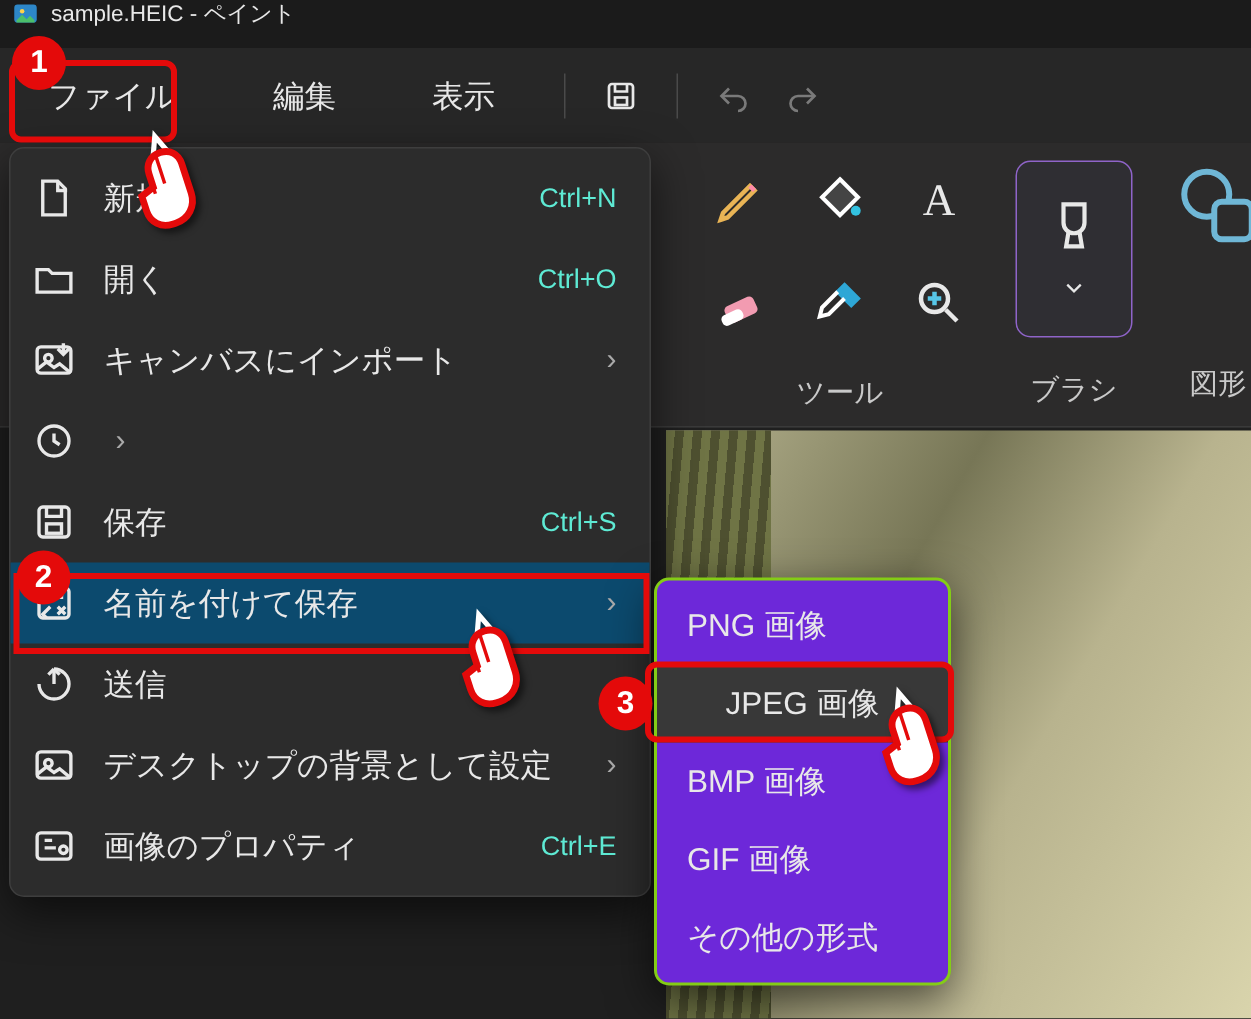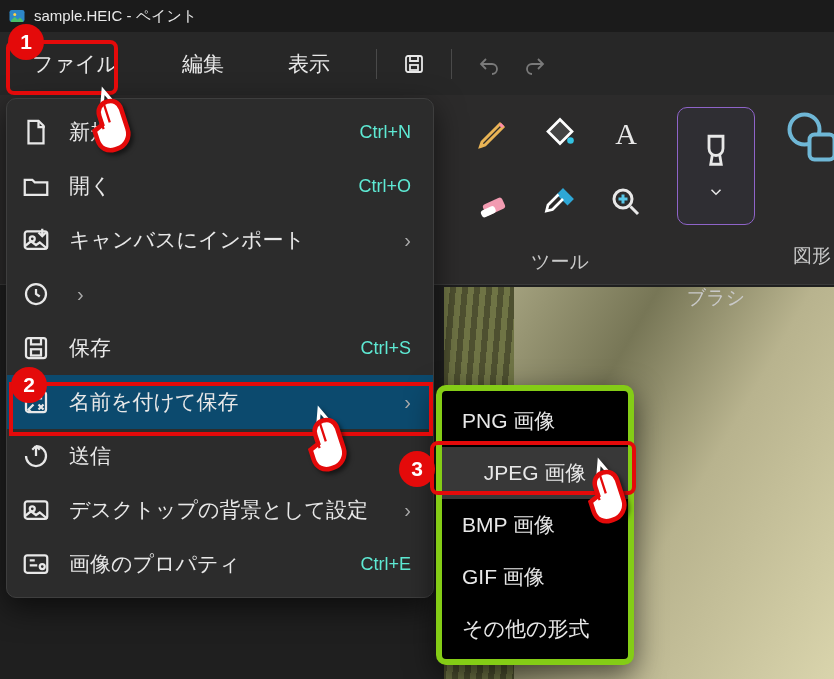--- a/index.html
+++ b/index.html
@@ -6,21 +6,21 @@
   body {
     width: 834px; height: 679px;
     background: #1f1f1f;
     font-family: "Segoe UI","Yu Gothic UI","Meiryo",sans-serif;
     color: #e8e8e8;
     overflow: hidden;
     position: relative;
   }
   .titlebar {
     height: 32px;
-    display: flex; align-items: center;
+    display: flex; 
     padding: 0 8px;
     background: #1b1b1b;
     font-size: 15px;
   }
   .titlebar .appicon { width:18px; height:18px; margin-right:8px; display:flex; align-items:center; justify-content:center; }
   .menubar {
     height: 63px;
     display: flex; align-items: center;
     background: #272727;
     font-size: 21px;
@@ -35,21 +35,21 @@
     position: absolute;
     top: 95px; left:0; right:0; height:190px;
     background: #2c2b2b;
     border-bottom:1px solid #3a3a3a;
   }
   .ribbon-group {
     position:absolute; top:12px;
     display:flex; flex-direction:column; align-items:center;
   }
   .rg-tools { left:460px; width:200px; }
-  .rg-brush { left:654px; width:124px;gap:38px; }
+  .rg-brush { left:654px; width:124px; }
   .rg-shapes { left:772px; width:80px; }
   .ribbon-group .icons-row { display:flex; flex-wrap:wrap; justify-content:center; gap:18px 30px; height:120px; align-items:center; width:100%; }
   .ribbon-group .label { font-size:19px; color:#c9c9c9; margin-top:22px; }
   .tool-ico { width:36px; height:36px; display:flex; align-items:center; justify-content:center; cursor:pointer; }
   .brush-btn {
     width:78px; height:118px; border:1px solid #8f64c9; border-radius:10px;
     display:flex; flex-direction:column; align-items:center; justify-content:center;
     background:#2f2e33;
   }
 
@@ -76,21 +76,21 @@
     font-size:21px;
     cursor:pointer;
   }
   .file-item .fi-icon { width:30px; height:30px; margin-right:18px; display:flex; align-items:center; justify-content:center; }
   .file-item .fi-label { flex:1; }
   .file-item .fi-accel { font-size:18px; color:#5eead4; }
   .file-item .fi-chev { font-size:20px; color:#aaa; margin-left:8px; }
 
   .sub-menu {
     position:absolute; left:436px; top:385px; width:198px;
-    background:#000000; border:6px solid #84cc16; border-radius:10px;
+    background:#6d28d9; border:2px solid #84cc16; border-radius:10px;
     padding:4px 0;
     box-shadow:0 10px 30px rgba(0,0,0,0.6);
   }
   .sub-item {
     height:52px; display:flex; align-items:center; padding:0 20px;
     font-size:21px; cursor:pointer;
   }
 
   
   .anno { position:absolute; border:4px solid #e40a0a; border-radius:8px; pointer-events:none; }

